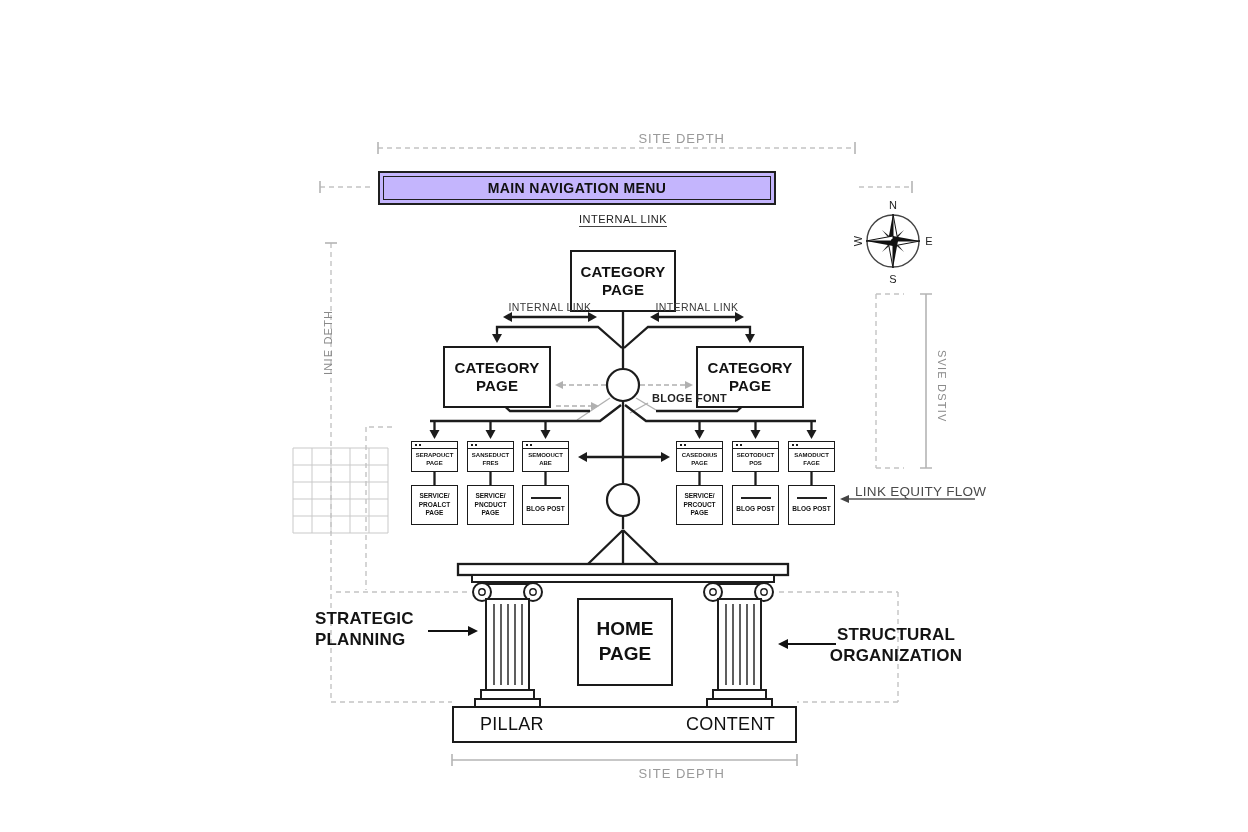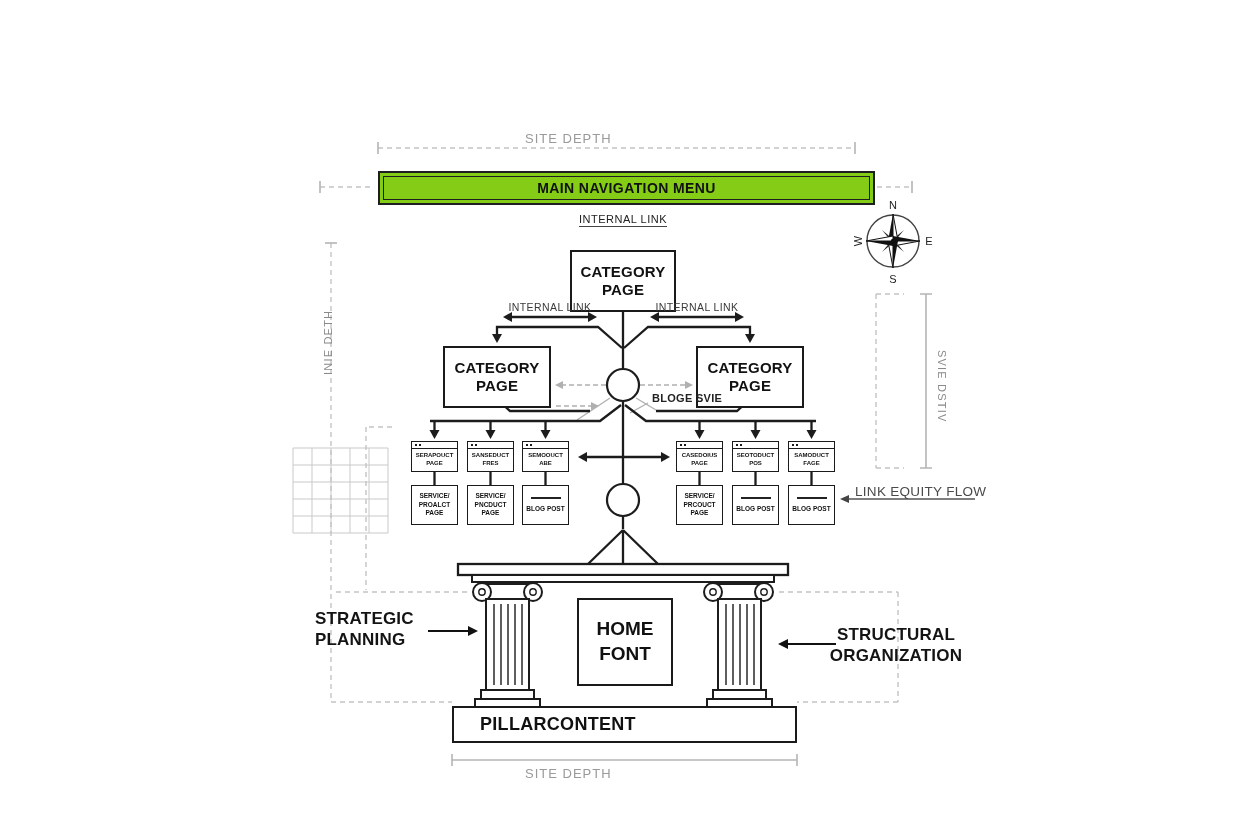--- a/index.html
+++ b/index.html
@@ -10,28 +10,28 @@
   }
   .abs { position:absolute; }
   .preline { white-space:pre-line; }
   svg.layer { position:absolute; left:0; top:0; }
 
   .title {
     left:0; top:30px; width:1248px; text-align:center;
     font-size:40px; font-weight:bold; letter-spacing:-0.5px; color:#111;
   }
   .measure-label {
-    font-size:13px; color:#9a9a9a; letter-spacing:1px; text-align:left;
+    font-size:13px; color:#9a9a9a; letter-spacing:1px; text-align:right;
   }
   .vlabel {
     font-size:11px; color:#8a8a8a; letter-spacing:1.2px; white-space:nowrap;
   }
   .nav-outer {
-    left:378px; top:171px; width:497px; height:34px;
-    border:2.5px solid #1f1f1f; background:#84cc16;
+    left:378px; top:171px; width:398px; height:34px;
+    border:2.5px solid #1f1f1f; background:#c4b5fd;
   }
   .nav-inner {
     position:absolute; left:3px; top:3px; right:3px; bottom:3px;
     border:1.5px solid #1f1f1f; display:flex; align-items:center; justify-content:center;
     font-size:14px; font-weight:bold; letter-spacing:.4px; color:#111;
   }
   .ilink-top {
     left:543px; top:213px; width:160px; text-align:center;
     font-size:11px; letter-spacing:.5px; color:#222;
   }
@@ -64,22 +64,22 @@
     position:absolute; top:44px; left:0; width:47px; height:40px;
     border:1.6px solid #1a1a1a; background:#fff;
     display:flex; flex-direction:column; align-items:center; justify-content:center;
     font-size:6.5px; font-weight:bold; line-height:8.5px; text-align:center; color:#111;
   }
   .mini-card.blog::before { content:""; width:30px; height:1.5px; background:#222; margin-bottom:6px; }
 
   .base-box {
     left:452px; top:706px; width:345px; height:37px;
     border:2.2px solid #1a1a1a; background:#fff;
-    display:flex; align-items:center; justify-content:flex-start;
-    padding:0 32px 0 26px; font-size:18px; font-weight:bold; letter-spacing:.3px; color:#111;
+    display:flex; align-items:center; justify-content:space-between;
+    padding:0 20px 0 26px; font-size:18px; font-weight:normal; letter-spacing:.3px; color:#111;
   }
   .annot { font-size:17px; font-weight:bold; line-height:1.24; color:#141414; letter-spacing:.2px; }
   .equity { font-size:13.5px; color:#4a4a4a; letter-spacing:.3px; }
   .blog-note { font-size:11px; font-weight:bold; color:#222; letter-spacing:.3px; }
 </style>
 </head>
 <body>
 
 <div class="canvas">
 
@@ -254,21 +254,21 @@
   <div class="abs page-box cat cat-top preline">CATEGORY
 PAGE</div>
   <div class="abs page-box cat cat-left preline">CATEGORY
 PAGE</div>
   <div class="abs page-box cat cat-right preline">CATEGORY
 PAGE</div>
 
   <div class="abs ilink-side" style="left:495px; top:301px;">INTERNAL LINK</div>
   <div class="abs ilink-side" style="left:642px; top:301px;">INTERNAL LINK</div>
 
-  <div class="abs blog-note" style="left:652px; top:392px;">BLOGE SVIE</div>
+  <div class="abs blog-note" style="left:652px; top:392px;">BLOGE FONT</div>
 
   <div class="mini" style="left:411px; top:441px;">
     <div class="mini-tab">
         <div class="tab-bar">
           <i></i>
           <i></i>
         </div>
       <div class="tab-text preline">SERAPOUCT
 PAGE</div>
       </div>
@@ -331,21 +331,21 @@
           <i></i>
           <i></i>
         </div>
       <div class="tab-text preline">SAMODUCT
 FAGE</div>
       </div>
     <div class="mini-card blog preline">BLOG POST</div>
   </div>
 
   <div class="abs page-box home preline">HOME
-FONT</div>
+PAGE</div>
   <div class="abs base-box">
     <span>PILLAR</span>
     <span>CONTENT</span>
   </div>
 
   <div class="abs annot preline" style="left:315px; top:608px;">STRATEGIC
 PLANNING</div>
   <div class="abs annot preline" style="left:816px; top:624px; width:160px; text-align:center;">STRUCTURAL
 ORGANIZATION</div>
   <div class="abs equity" style="left:855px; top:484px;">LINK EQUITY FLOW</div>

